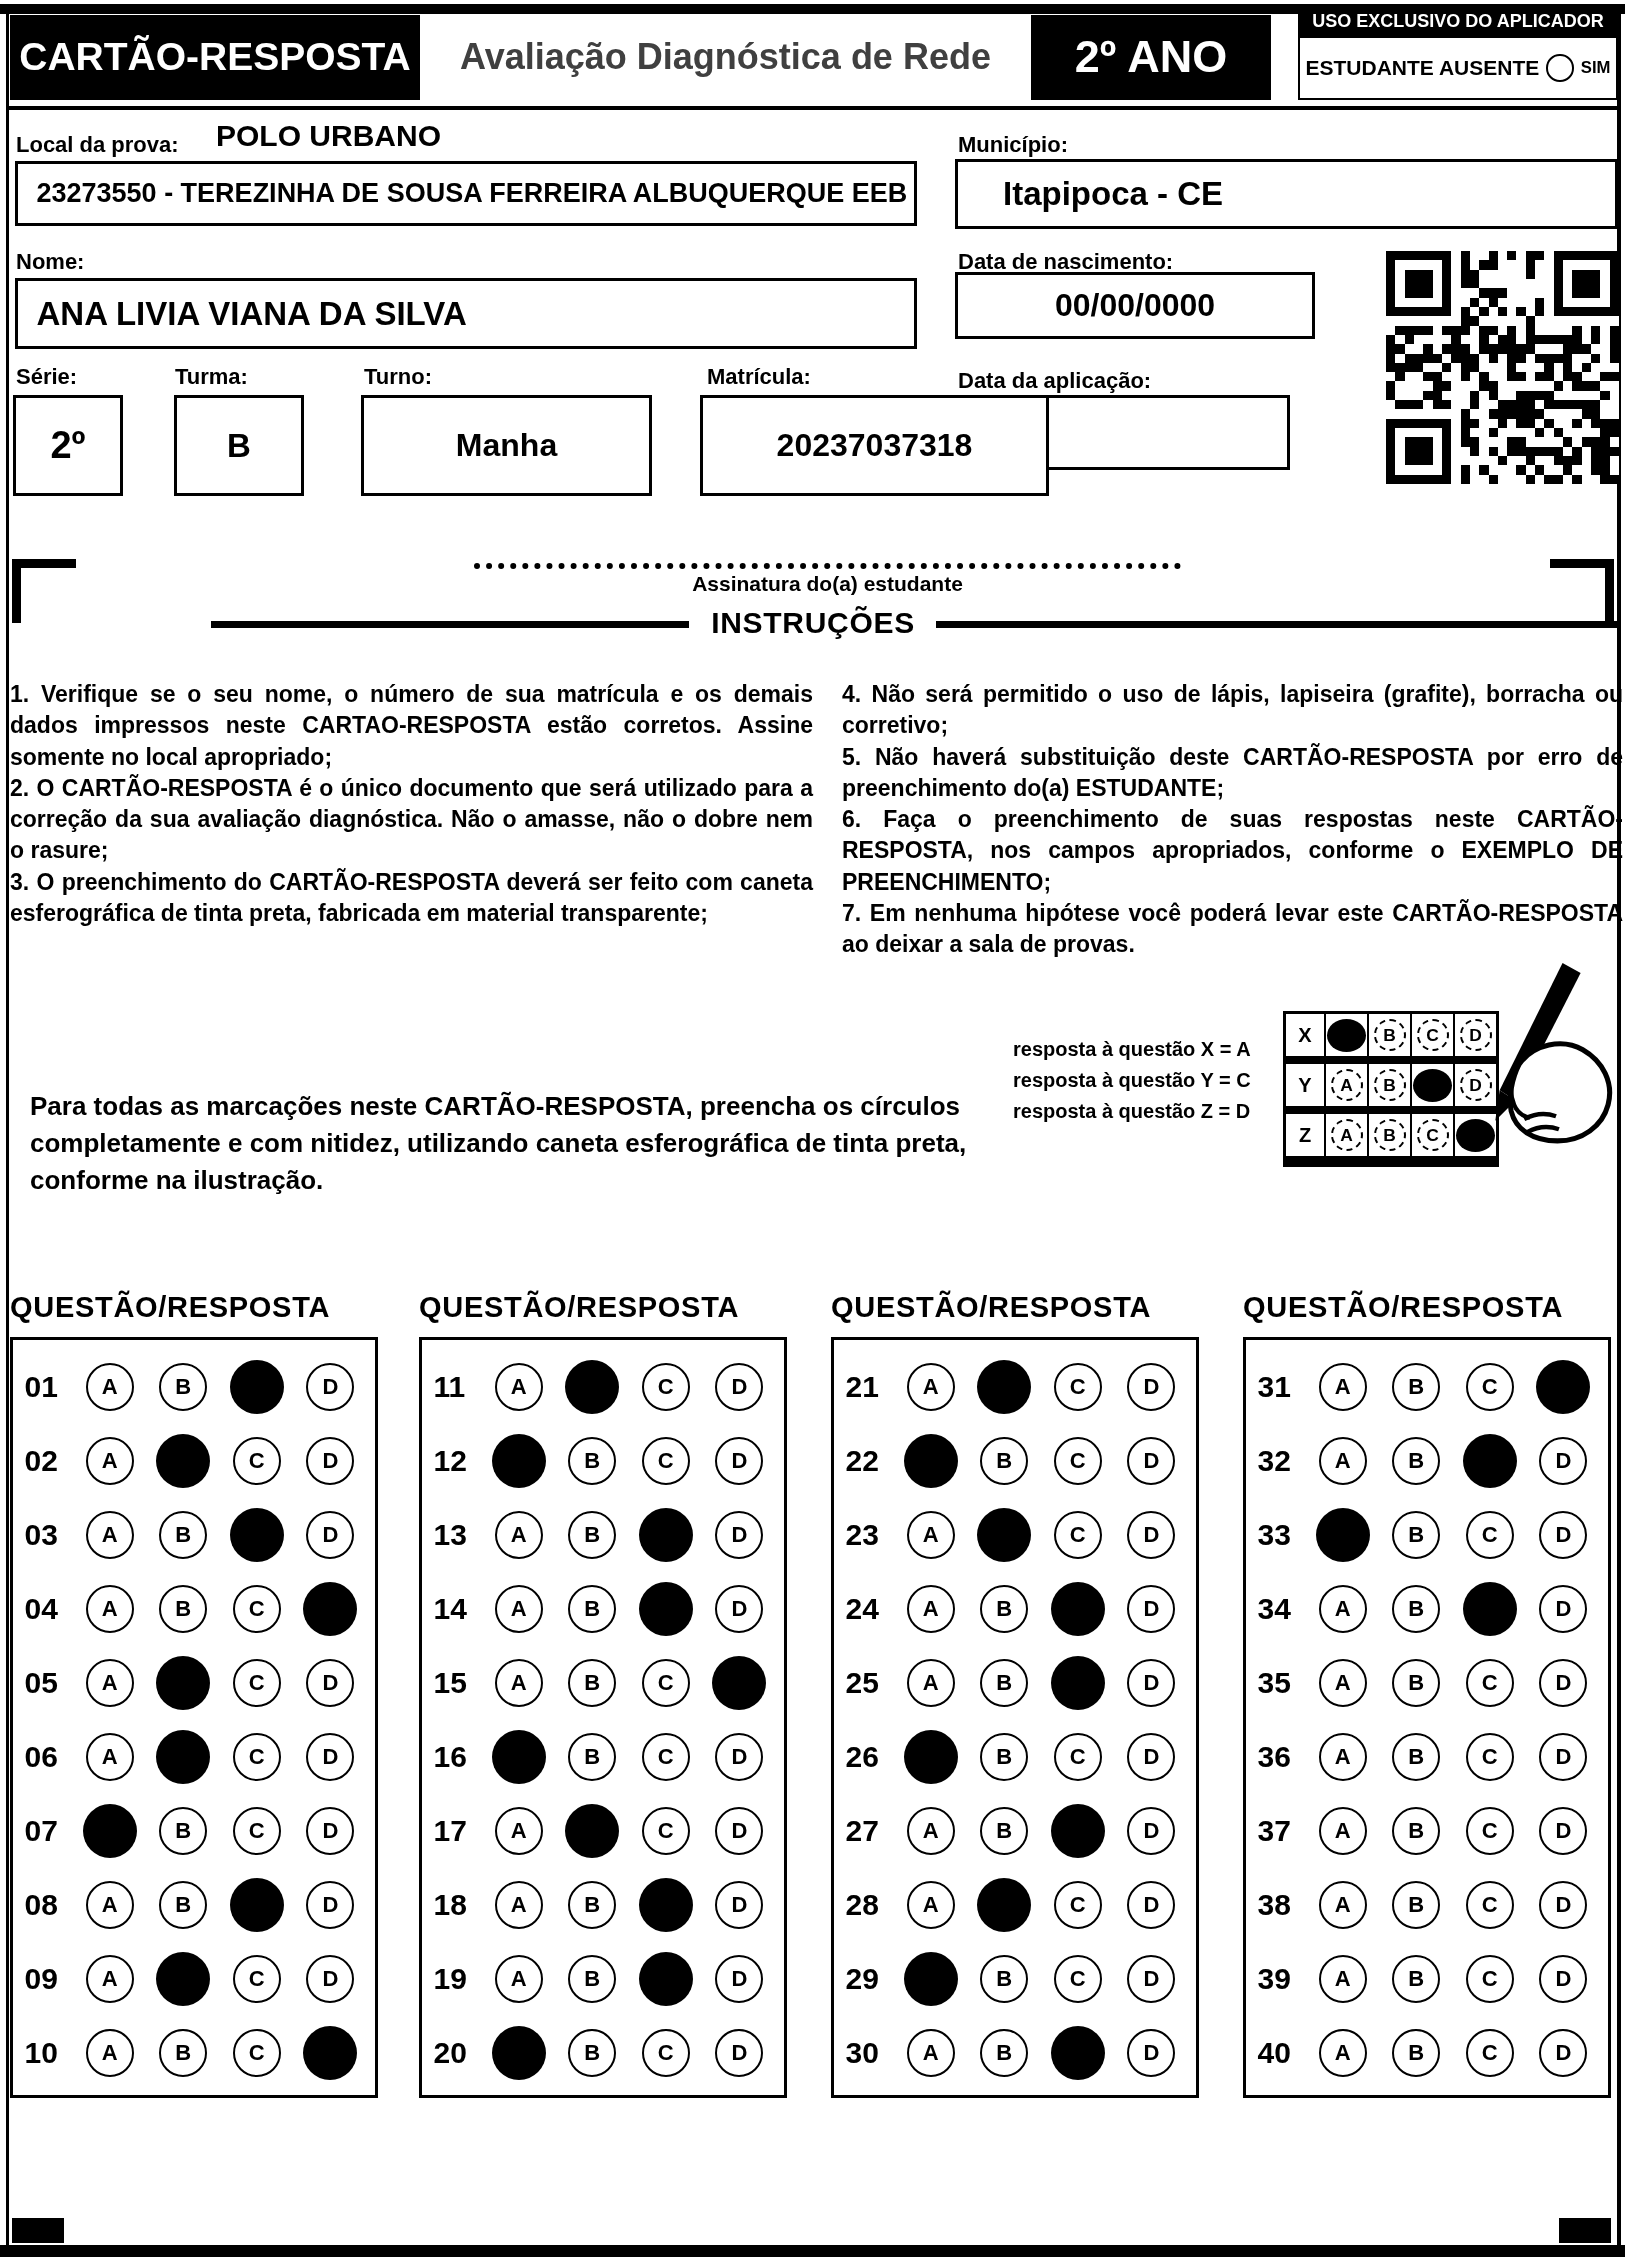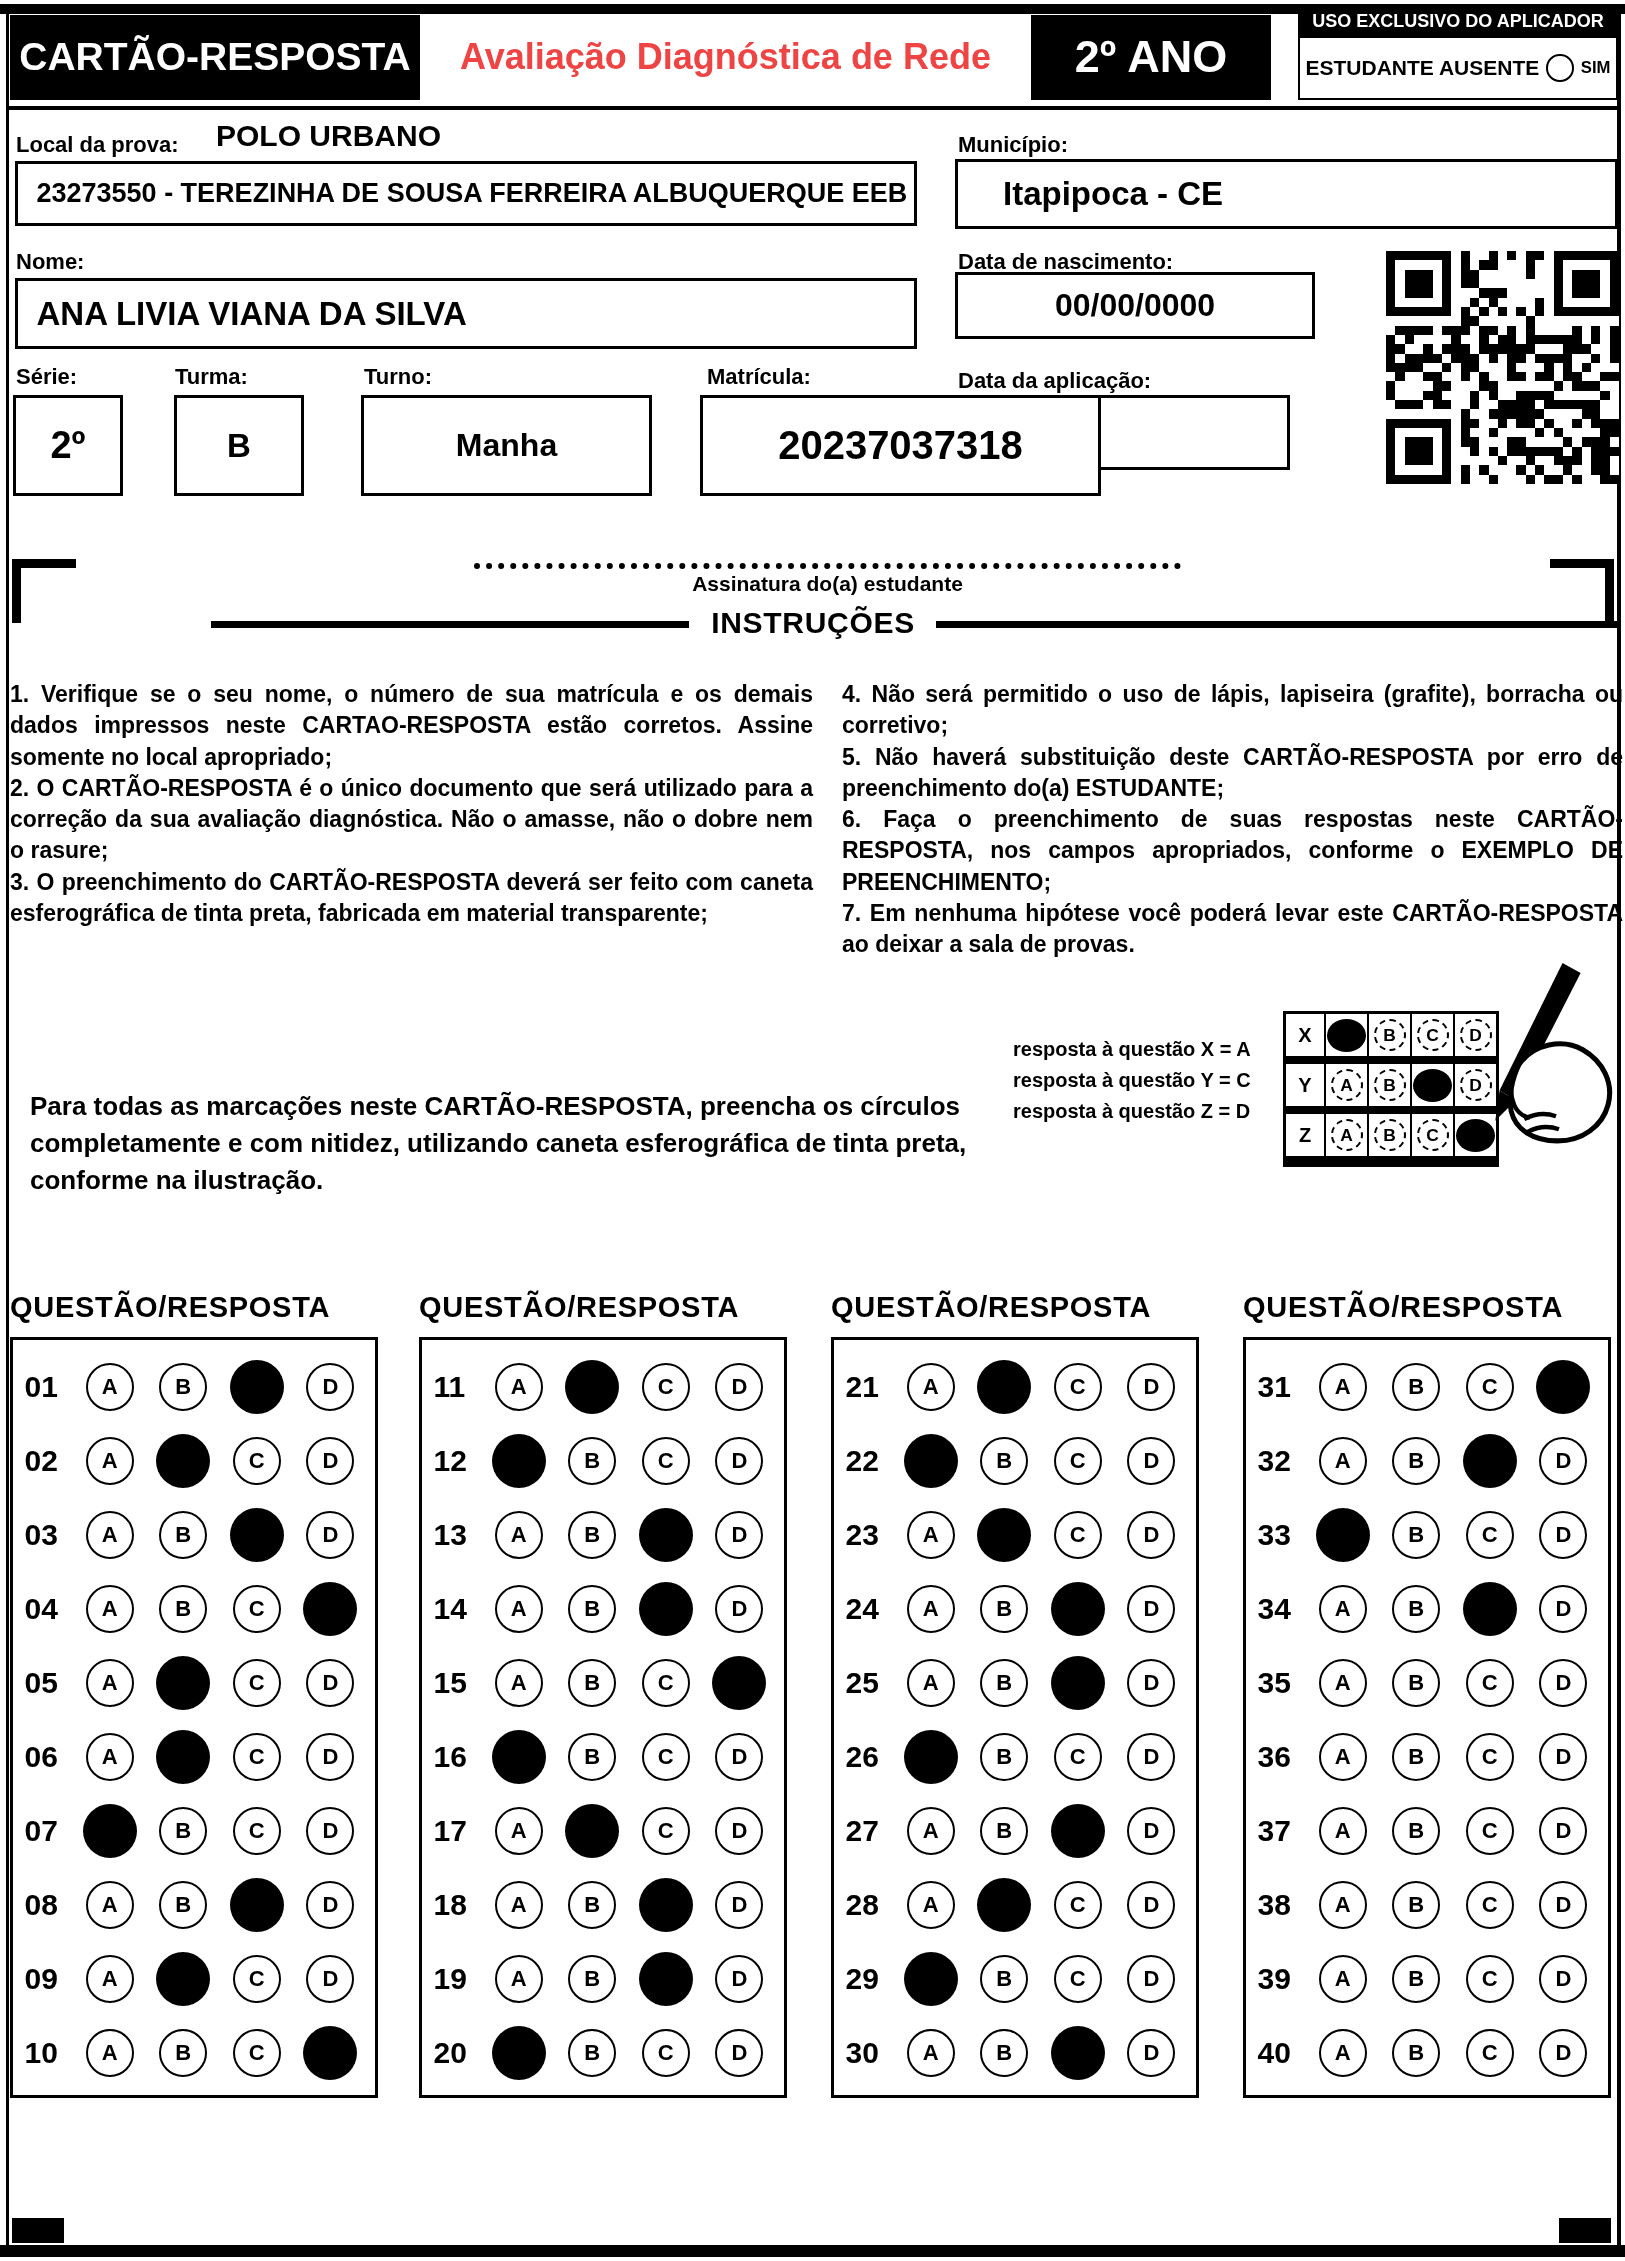--- a/index.html
+++ b/index.html
@@ -2,21 +2,21 @@
 <html style="font-size:11.6px"><head>
 <meta charset="utf-8">
 <style>
   *{margin:0;padding:0;box-sizing:border-box}
   html,body{background:#d8d8d8}
   .page{position:relative;width:1625px;height:2261px;background:#fff;
         font-family:"Liberation Sans","DejaVu Sans",sans-serif;font-weight:700;color:#000;overflow:hidden}
   .abs{position:absolute}
   .bar{background:#000}
   .blackbox{background:#000;color:#fff;display:flex;align-items:center;justify-content:center}
-  .whitebox{background:#fff;color:#ef4444;display:flex;align-items:center;justify-content:center}
+  .whitebox{background:#fff;color:#404040;display:flex;align-items:center;justify-content:center}
   .bordered{border:3.6px solid #000;background:#fff;display:flex;align-items:center}
   .lbl{font-size:22px}
   
   .panel-bar{height:29px;background:#000;color:#fff;display:flex;align-items:center;justify-content:center;font-size:18px}
   .panel-box{border:2.9px solid #000;height:64px;display:flex;align-items:center;justify-content:center;gap:7px;background:#fff}
   .absent-circle{width:27.5px;height:27.5px;border:2.9px solid #000;border-radius:50%;display:inline-block}
   
   .sig-line{border-top:6.5px dotted #000;height:0}
   .sig-label{margin-top:3px;text-align:center;font-size:21px}
   
@@ -90,21 +90,21 @@
   <div class="abs lbl" style="left:16px;top:364px">Série:</div>
   <div class="abs bordered" style="left:13px;top:395px;width:110px;height:101px;font-size:38px;justify-content:center">2º</div>
 
   <div class="abs lbl" style="left:175px;top:364px">Turma:</div>
   <div class="abs bordered" style="left:174px;top:395px;width:130px;height:101px;font-size:33px;justify-content:center">B</div>
 
   <div class="abs lbl" style="left:364px;top:364px">Turno:</div>
   <div class="abs bordered" style="left:361px;top:395px;width:291px;height:101px;font-size:32px;justify-content:center">Manha</div>
 
   <div class="abs lbl" style="left:707px;top:364px">Matrícula:</div>
-  <div class="abs bordered" style="left:700px;top:395px;width:401px;height:101px;font-size:40px;justify-content:center">20237037318</div>
+  <div class="abs bordered" style="left:700px;top:395px;width:349px;height:101px;font-size:32px;justify-content:center">20237037318</div>
 
   <svg class="abs" id="qr" style="left:1386px;top:251px" width="233" height="233" viewBox="0 0 25 25" shape-rendering="crispEdges">
       <rect x="0" y="0" width="25" height="25" fill="#ffffff"></rect>
       <rect x="8" y="0" width="1" height="1" fill="#000000"></rect>
       <rect x="11" y="0" width="1" height="1" fill="#000000"></rect>
       <rect x="13" y="0" width="1" height="1" fill="#000000"></rect>
       <rect x="15" y="0" width="1" height="1" fill="#000000"></rect>
       <rect x="16" y="0" width="1" height="1" fill="#000000"></rect>
       <rect x="8" y="1" width="1" height="1" fill="#000000"></rect>
       <rect x="10" y="1" width="1" height="1" fill="#000000"></rect>

